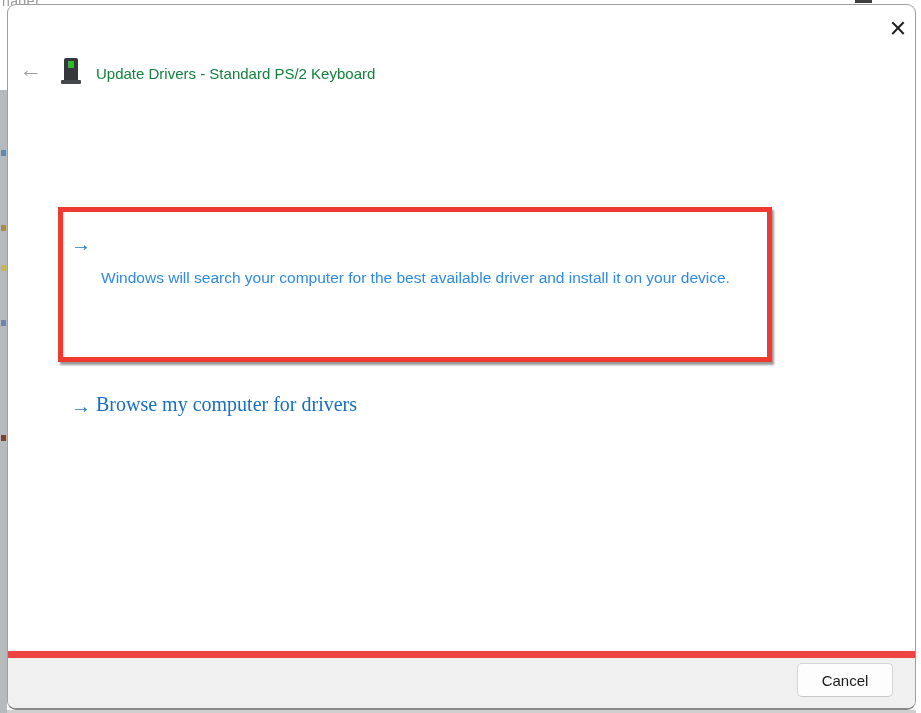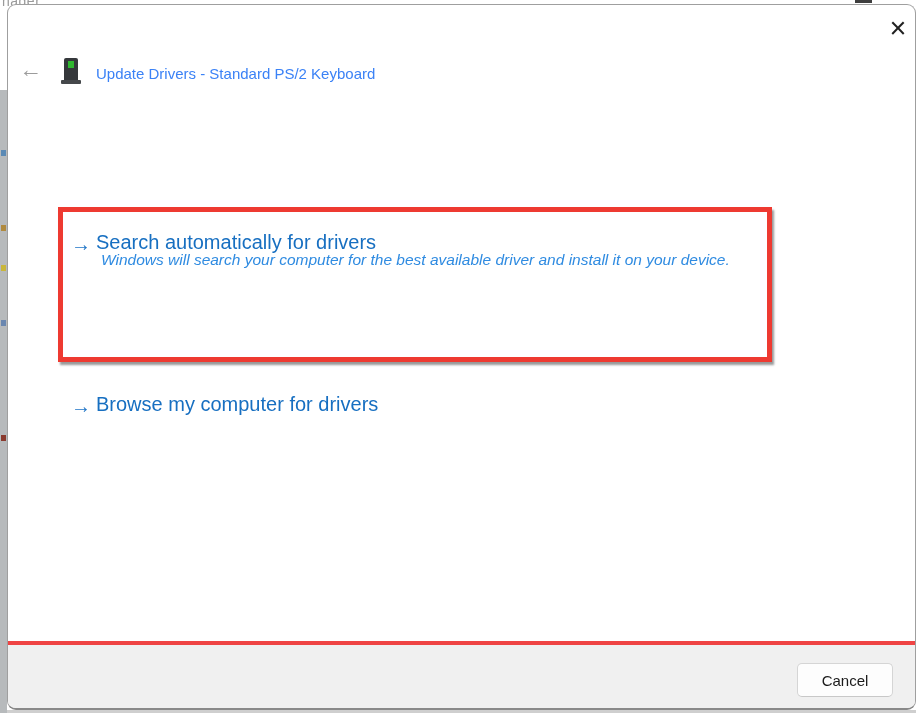--- a/index.html
+++ b/index.html
@@ -63,21 +63,21 @@
     position: absolute; left: 7px; top: 3px; width: 6px; height: 7px;
     background: #30b830;
   }
   .device-icon .base {
     position: absolute; left: 0; top: 22px; width: 20px; height: 4px;
     background: #45484b; border-radius: 1px;
   }
 
   .window-title {
     position: absolute; left: 88px; top: 60px;
-    font-size: 15px; color: #3b82f6;
+    font-size: 15px; color: #15803d;
   }
 
   .heading {
     position: absolute; left: 51px; top: 127px;
     font-size: 21.5px; color: #2745c0;
   }
 
   .annotation-box {
     position: absolute; left: 50px; top: 202px; width: 714px; height: 155px;
     border: 5px solid #ee3a31;
@@ -93,22 +93,22 @@
     white-space: nowrap;
   }
   .cmd-desc {
     position: absolute; font-size: 15.5px; color: #2f8be1; line-height: 25px;
     width: 640px;
   }
   .arrow-1 { left: 63px; top: 228px; }
   .arrow-2 { left: 63px; top: 390px; }
 
   .footer {
-    position: absolute; left: 0; bottom: 0; width: 100%; height: 67px;
-    background: #f0f0f0; border-top: 4px solid #ef4444;
+    position: absolute; left: 0; bottom: 0; width: 100%; height: 57px;
+    background: #f0f0f0; border-top: 7px solid #ef4444;
   }
   .cancel-btn {
     position: absolute; right: 22px; bottom: 11px;
     width: 96px; height: 34px;
     background: #fdfdfd;
     border: 1px solid #d5d5d5;
     border-bottom-color: #c8c8c8;
     border-radius: 5px;
     font-family: "Liberation Sans", "DejaVu Sans", sans-serif;
     font-size: 15px; color: #1a1a1a;
@@ -145,26 +145,25 @@
     <div class="base"></div>
   </div>
 
   <div class="window-title">Update Drivers - Standard PS/2 Keyboard</div>
 
 
   <div class="annotation-box"></div>
 
   <span class="cmd-arrow arrow-1">→</span>
   <div class="cmd-link" style="left:88px; top:222px; width:680px; height:110px;">
-    <span class="cmd-title" style="left:0; top:0;">Search automatically for drivers</span>
-    <span class="cmd-desc" style="left:5px; top:20px;font-style:italic;">Windows will search your computer for the best available driver and install it on your device.</span>
+    <span class="cmd-desc" style="left:5px; top:38px;">Windows will search your computer for the best available driver and install it on your device.</span>
   </div>
 
   <span class="cmd-arrow arrow-2">→</span>
   <div class="cmd-link" style="left:88px; top:384px; width:680px; height:70px;">
-    <span class="cmd-title" style="left:0; top:0;">Browse my computer for drivers</span>
+    <span class="cmd-title" style="left:0; top:0;font-family:Liberation Serif, serif;">Browse my computer for drivers</span>
   </div>
 
   <div class="footer">
     <button class="cancel-btn">Cancel</button>
   </div>
 
 </div>
 
 </body></html>

